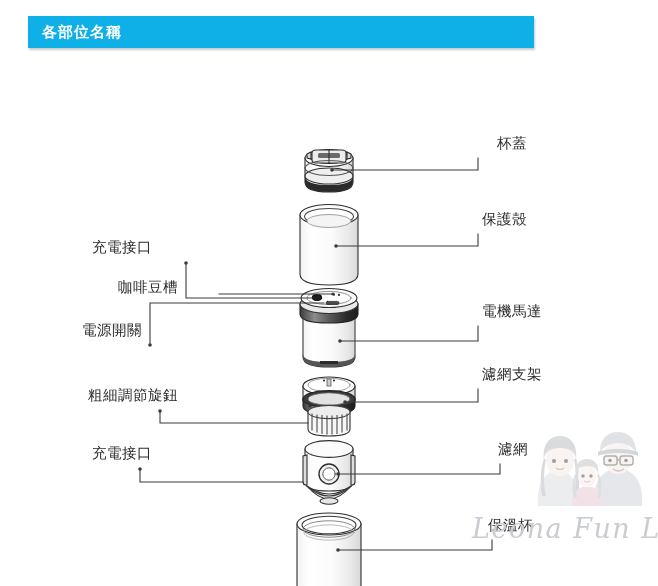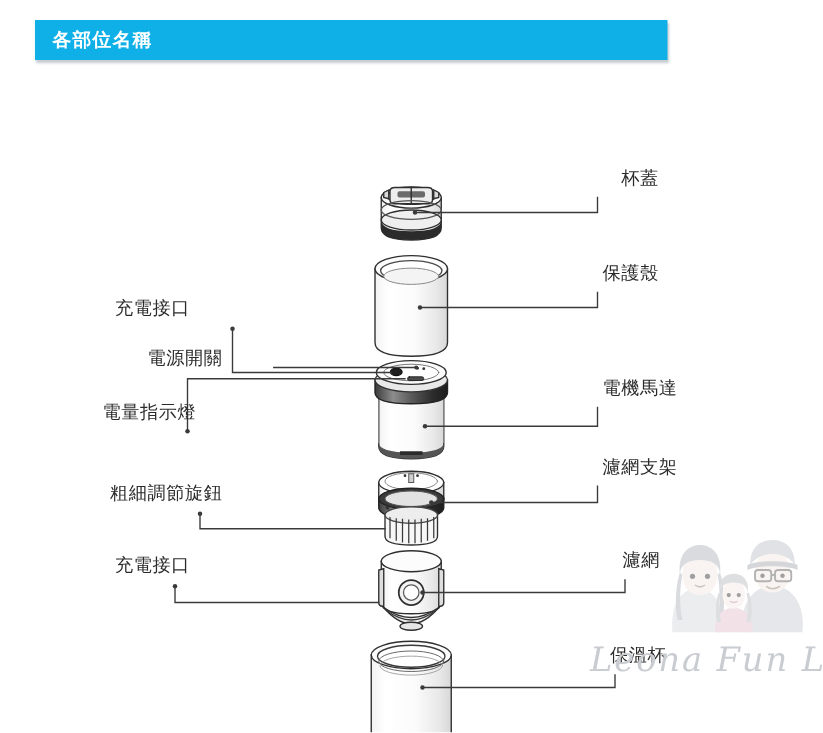--- a/index.html
+++ b/index.html
@@ -244,22 +244,22 @@
     </svg>
 
     <div class="label" style="left:497px;top:78px;">杯蓋</div>
     <div class="label" style="left:482px;top:154px;">保護殼</div>
     <div class="label" style="left:482px;top:246px;">電機馬達</div>
     <div class="label" style="left:482px;top:309px;">濾網支架</div>
     <div class="label" style="left:498px;top:384px;text-align:center;">濾網</div>
     <div class="label" style="left:488px;top:460px;text-align:right;">保溫杯</div>
 
     <div class="label" style="left:92px;top:182px;">充電接口</div>
-    <div class="label" style="left:118px;top:222px;">電源開關</div>
-    <div class="label" style="left:82px;top:265px;">電量指示燈</div>
+    <div class="label" style="left:118px;top:222px;">咖啡豆槽</div>
+    <div class="label" style="left:82px;top:265px;">電源開關</div>
     <div class="label" style="left:88px;top:330px;">粗細調節旋鈕</div>
     <div class="label" style="left:92px;top:388px;">充電接口</div>
 
     <svg class="wm-family" viewBox="0 0 132 76">
       <g opacity=".85">
 
         <path d="M18 76 C16 54 24 42 38 40 C52 42 60 54 58 76 Z" fill="#dcdee2"></path>
         <path d="M26 30 C26 18 32 11 40 11 C48 11 54 18 54 30 C54 40 48 46 40 46 C32 46 26 40 26 30 Z" fill="#f4ece6"></path>
         <path d="M24 30 C22 14 30 6 40 6 C50 6 58 14 56 30 C56 22 50 18 40 18 C30 18 24 22 24 30 Z" fill="#b9bcc2"></path>
         <path d="M24 28 C20 40 20 56 22 66 L26 66 C23 54 24 38 26 30 Z" fill="#b9bcc2"></path>

